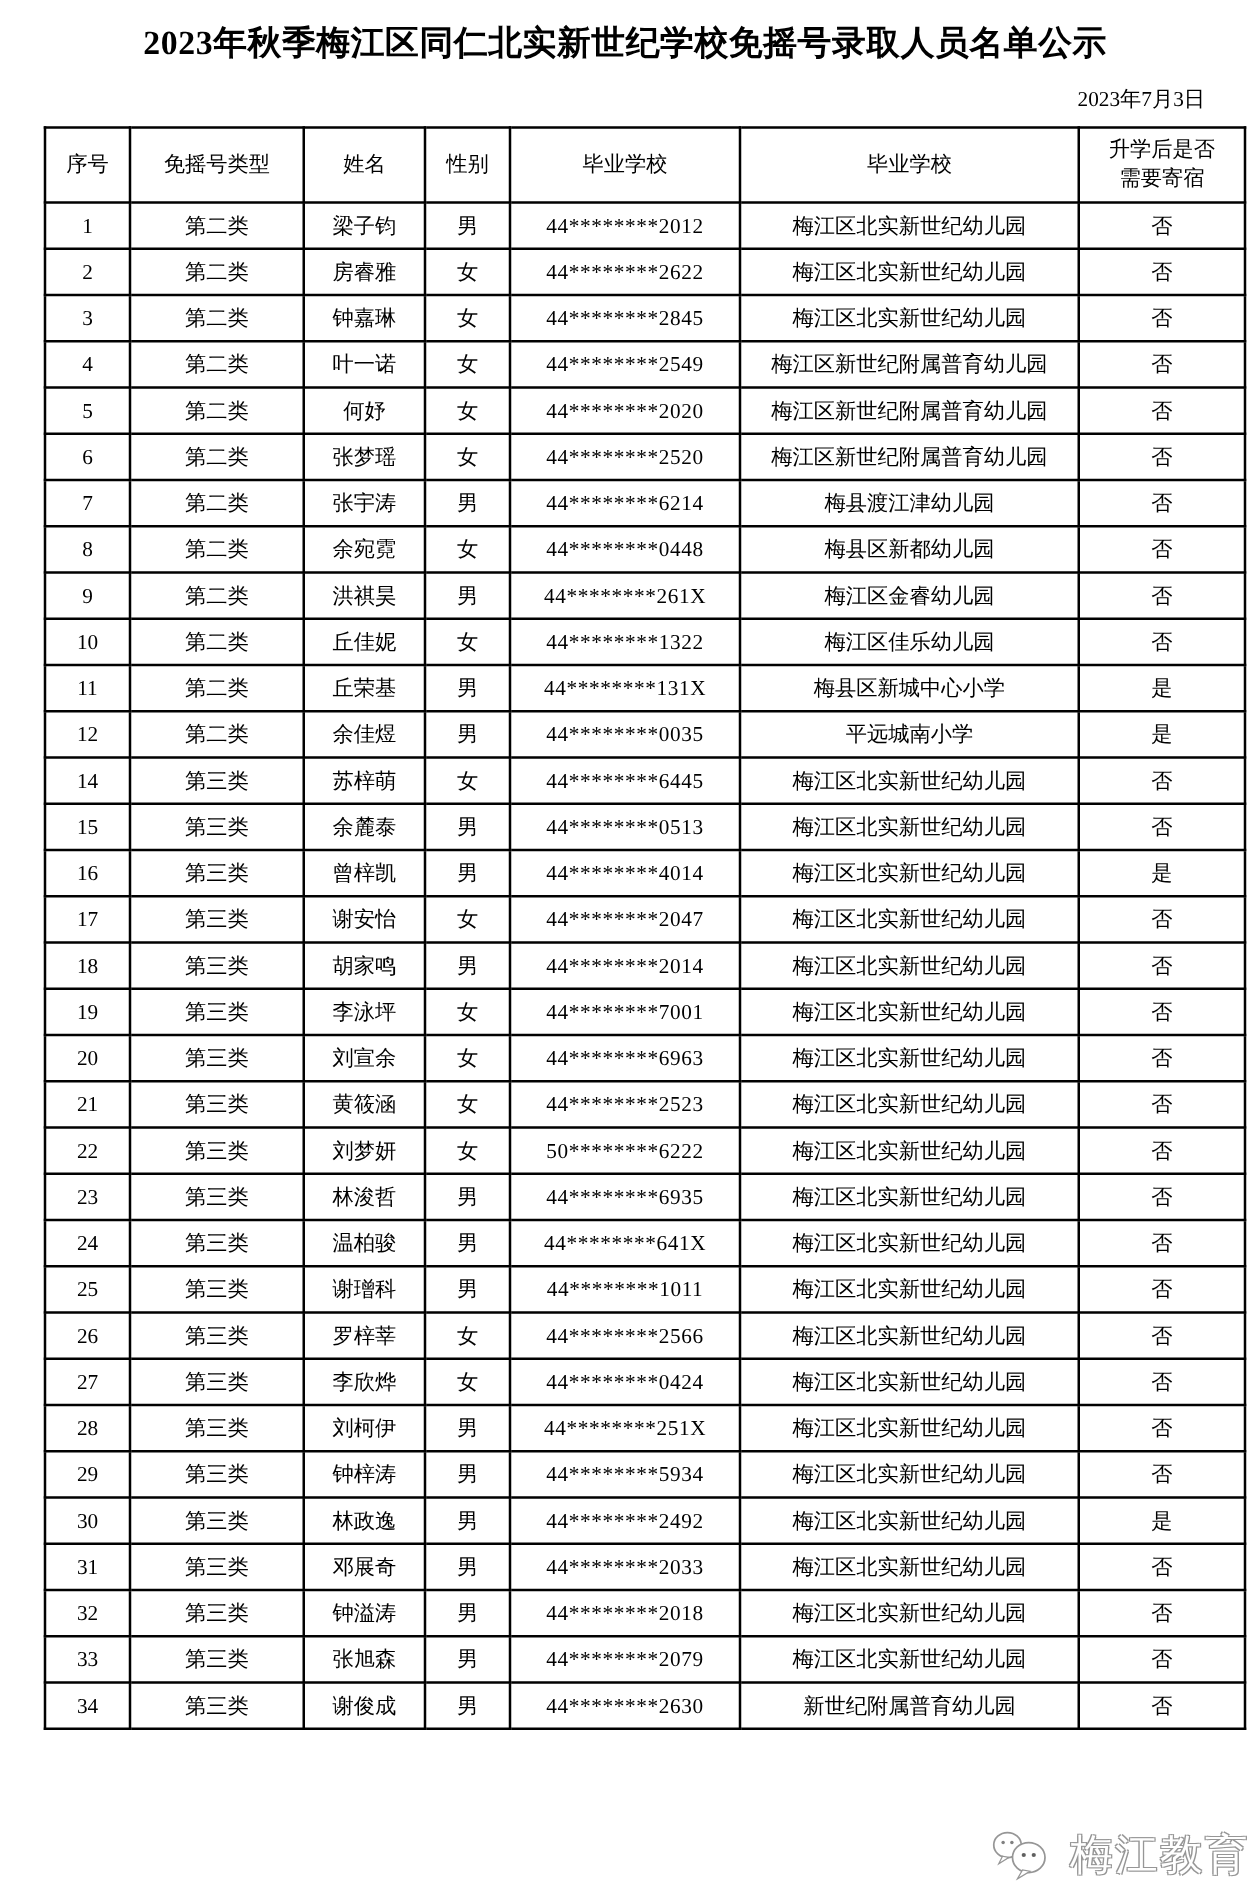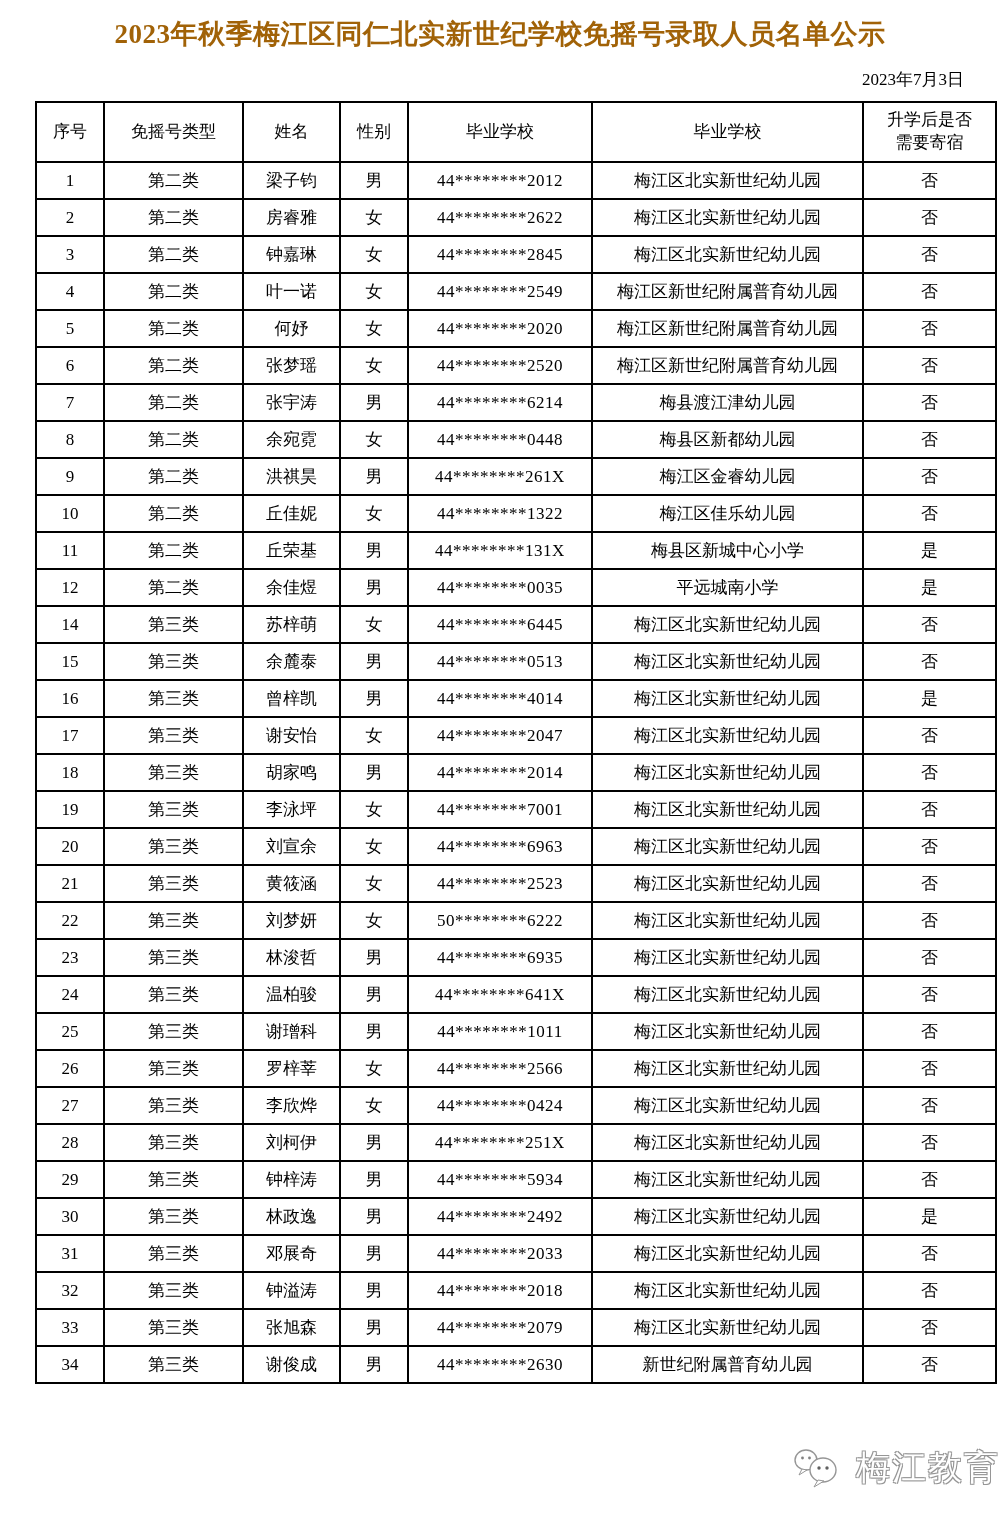--- a/index.html
+++ b/index.html
@@ -13,21 +13,21 @@
     color: #000;
     font-family: "Liberation Serif", "DejaVu Serif", serif;
   }
   .doc-title {
     margin: 0;
     padding-top: 16px;
     text-align: center;
     font-size: 27px;
     font-weight: bold;
     letter-spacing: 0.5px;
-    color: #a16207;
+    color: #000000;
   }
   .doc-date {
     margin-top: 16px;
     padding-right: 36px;
     text-align: right;
     font-size: 17px;
   }
   table.roster {
     margin: 10px 0 0 35px;
     width: 960px;
@@ -49,21 +49,21 @@
     line-height: 1.35;
   }
   table.roster td {
     height: 37px;
     white-space: nowrap;
   }
   td.c-id { letter-spacing: 0.5px; }
   .watermark {
     position: absolute;
     right: 0px;
-    bottom: 22px;
+    bottom: 6px;
     display: flex;
     align-items: center;
     gap: 12px;
     opacity: 0.93;
     pointer-events: none;
   }
   .wm-text {
     font-family: "Liberation Sans", "DejaVu Sans", sans-serif;
     font-size: 34px;
     letter-spacing: 2px;

